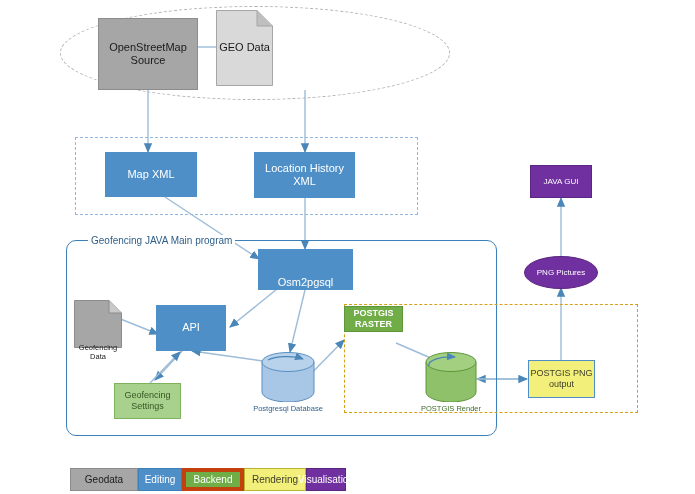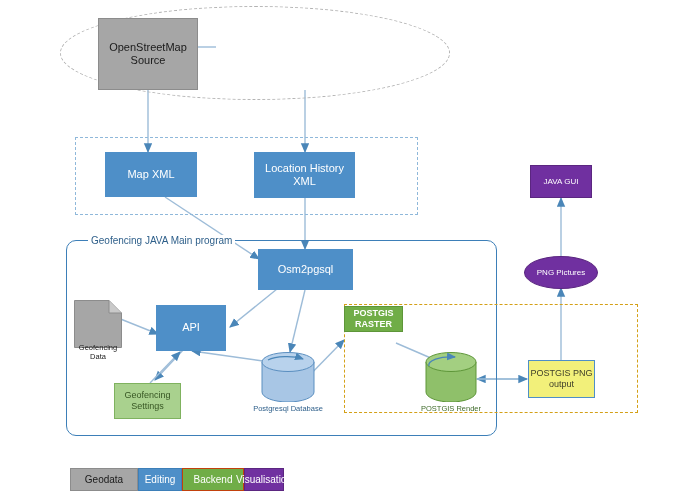--- a/index.html
+++ b/index.html
@@ -153,21 +153,21 @@
   .legend-item {
     box-sizing: border-box;
     display: flex;
     align-items: center;
     justify-content: center;
     font-size: 10px;
     height: 100%;
   }
   .legend-item.geodata     { background:#a6a6a6; border:1px solid #8c8c8c; color:#1a1a1a; }
   .legend-item.editing     { background:#4e8fc8; border:1px solid #3d7fb8; color:#ffffff; }
-  .legend-item.backend     { background:#70ad47; border:1px solid #c2410c; color:#ffffff; }
+  .legend-item.backend     { background:#70ad47; border:4px solid #c2410c; color:#ffffff; }
   .legend-item.rendering   { background:#f2f07a; border:1px solid #b9b62e; color:#3f3f2a; }
   .legend-item.visualisation { background:#7030a0; border:1px solid #5b2680; color:#ffffff; }
 </style>
 </head>
 <body>
 
 <div id="canvas">
 
   <svg id="edges" viewBox="0 0 695 494" width="695" height="494">
     <defs>
@@ -217,31 +217,38 @@
 
   <div class="group group-solid-blue" style="left:66px; top:240px; width:431px; height:196px;"></div>
   <div class="group-label" style="left:88px; top:235px;">Geofencing JAVA Main program</div>
 
   <div class="group group-dashed-orange" style="left:344px; top:304px; width:294px; height:109px;"></div>
 
   <div class="node geodata-box" style="left:98px; top:18px; width:100px; height:72px;">
     <span>OpenStreetMap Source</span>
   </div>
 
+  <div class="doc-shape" style="left:216px; top:10px; width:57px; height:76px;">
+    <svg width="57" height="76" viewBox="0 0 57 76" style="position:absolute;left:0;top:0;">
+      <path d="M0.5,0.5 L41,0.5 L56.5,16 L56.5,75.5 L0.5,75.5 Z" fill="#d9d9d9" stroke="#a6a6a6" stroke-width="1"></path>
+      <path d="M41,0.5 L41,16 L56.5,16" fill="#bfbfbf" stroke="#a6a6a6" stroke-width="1"></path>
+    </svg>
+    <span class="doc-label" style="font-size:11px;">GEO Data</span>
+  </div>
 
 
   <div class="node editing-box" style="left:105px; top:152px; width:92px; height:45px;">
     <span>Map XML</span>
   </div>
 
   <div class="node editing-box" style="left:254px; top:152px; width:101px; height:46px;">
     <span>Location History XML</span>
   </div>
 
-  <div class="node editing-box" style="left:258px; top:249px; width:95px; height:41px;">
+  <div class="node editing-box" style="left:258px; top:249px; width:95px; height:41px;align-items:flex-end;">
     <span>Osm2pgsql</span>
   </div>
 
   <div class="doc-shape" style="left:74px; top:300px; width:48px; height:48px;">
     <svg width="48" height="48" viewBox="0 0 48 48" style="position:absolute;left:0;top:0;">
       <path d="M0.5,0.5 L35,0.5 L47.5,13 L47.5,47.5 L0.5,47.5 Z" fill="#a6a6a6" stroke="#8c8c8c" stroke-width="1"></path>
       <path d="M35,0.5 L35,13 L47.5,13" fill="#c9c9c9" stroke="#8c8c8c" stroke-width="1"></path>
     </svg>
     <span class="doc-label" style="font-size:7.5px;margin-top:28px;">Geofencing Data</span>
   </div>
@@ -291,18 +298,21 @@
   <div id="legend" style="left:70px; top:468px; width:307px; height:23px;border-radius:8px;">
     <div class="legend-item geodata" style="width:68px;">
       <span>Geodata</span>
     </div>
     <div class="legend-item editing" style="width:44px;">
       <span>Editing</span>
     </div>
     <div class="legend-item backend" style="width:62px;">
       <span>Backend</span>
     </div>
+    <div class="legend-item rendering" style="width:62px;">
+      <span>Rendering</span>
+    </div>
     <div class="legend-item visualisation" style="width:40px;">
       <span>Visualisation</span>
     </div>
   </div>
 
 </div>
 
 </body></html>

